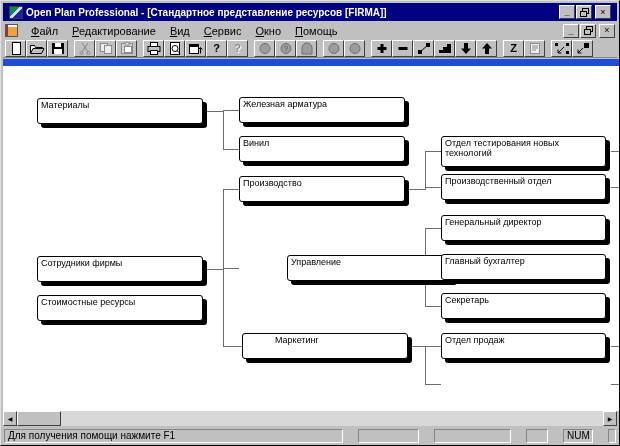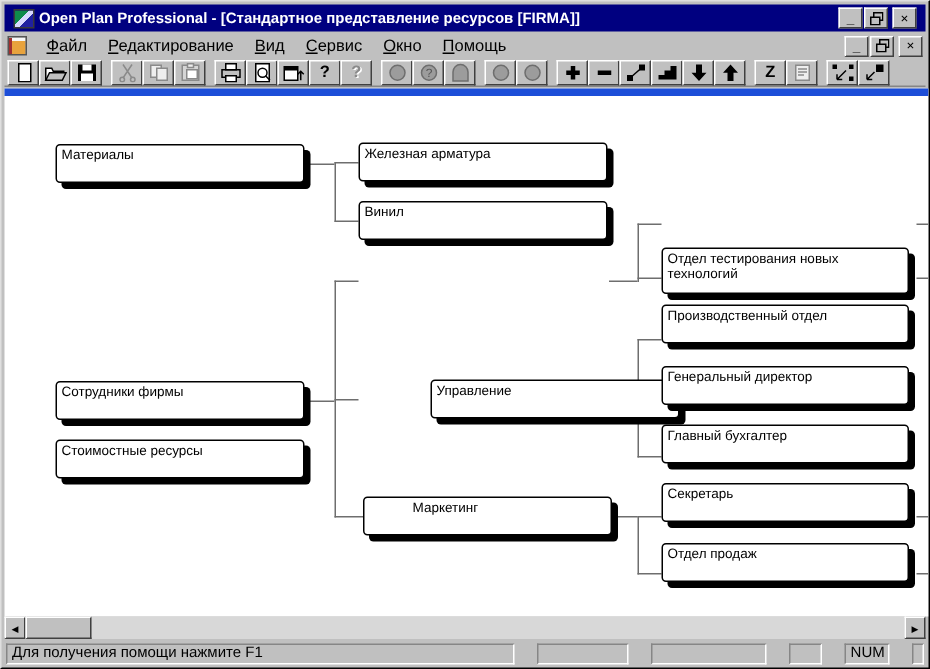--- a/index.html
+++ b/index.html
@@ -39,25 +39,25 @@
   .tgroup{display:flex;margin-right:6px;}
   .tbtn{width:21px;height:17px;background:#c0c0c0;border-top:1px solid #fff;border-left:1px solid #fff;
     border-right:1px solid #404040;border-bottom:1px solid #404040;
     display:flex;align-items:center;justify-content:center;padding:0;}
   .tbtn svg{display:block;}
   .tbtn .tglyph{font-size:11px;font-weight:bold;line-height:11px;color:#000;}
   .tbtn.dis .tglyph{color:#8a8a8a;text-shadow:1px 1px 0 #fff;}
 
   
   .canvas{position:absolute;left:2px;top:58px;width:616px;height:352px;background:#fff;
-    border-top:5px solid #1d4ed8;overflow:hidden;}
+    border-top:7px solid #1d4ed8;overflow:hidden;}
   .node{position:absolute;width:166px;height:26px;background:#fff;border:1px solid #000;
     border-radius:3px;box-shadow:4px 4px 0 #000;padding:1px 3px;font-size:9px;line-height:10px;
     color:#000;overflow:hidden;}
-  .node.rcol{width:165px;margin-top:31px;}
+  .node.rcol{width:165px;}
   .node.tall{height:31px;}
   .hline,.vline{position:absolute;background:#6e6e6e;}
   .hline{height:1px;}
   .vline{width:1px;}
 
   
   .hscroll{position:absolute;left:2px;right:2px;top:410px;height:15px;background:#d8d8d8;}
   .sbtn{position:absolute;top:0;width:14px;height:15px;background:#c0c0c0;
     border-top:1px solid #fff;border-left:1px solid #fff;border-right:1px solid #404040;border-bottom:1px solid #404040;
     display:flex;align-items:center;justify-content:center;font-size:6px;color:#000;}
@@ -321,20 +321,21 @@
     <div class="hline" style="left:608px;top:85px;width:8px;"></div>
     <div class="hline" style="left:608px;top:121px;width:8px;"></div>
     <div class="hline" style="left:608px;top:280px;width:8px;"></div>
     <div class="hline" style="left:608px;top:318px;width:8px;"></div>
 
     <div class="node" style="left:34px;top:32px;"><span>Материалы</span></div>
     <div class="node" style="left:34px;top:190px;"><span>Сотрудники фирмы</span></div>
     <div class="node" style="left:34px;top:229px;"><span>Стоимостные ресурсы</span></div>
     <div class="node" style="left:236px;top:31px;"><span>Железная арматура</span></div>
     <div class="node" style="left:236px;top:70px;"><span>Винил</span></div>
+    <div class="node" style="left:236px;top:110px;"><span>Производство</span></div>
     <div class="node" style="left:236px;top:189px;margin-left:48px;"><span>Управление</span></div>
     <div class="node" style="left:239px;top:267px;padding-left:32px;"><span>Маркетинг</span></div>
     <div class="node rcol tall" style="left:438px;top:70px;"><span>Отдел тестирования новых технологий</span></div>
     <div class="node rcol" style="left:438px;top:108px;"><span>Производственный отдел</span></div>
     <div class="node rcol" style="left:438px;top:149px;"><span>Генеральный директор</span></div>
     <div class="node rcol" style="left:438px;top:188px;"><span>Главный бухгалтер</span></div>
     <div class="node rcol" style="left:438px;top:227px;"><span>Секретарь</span></div>
     <div class="node rcol" style="left:438px;top:267px;"><span>Отдел продаж</span></div>
   </div>
 

